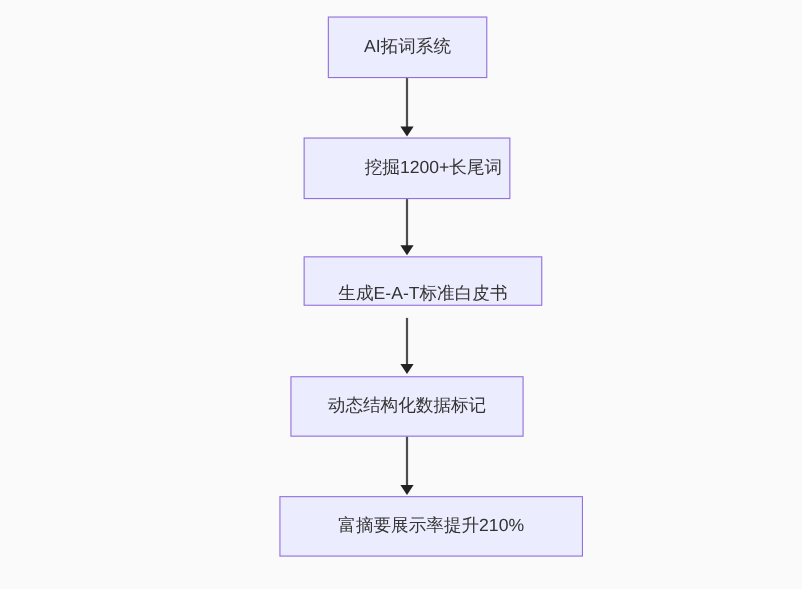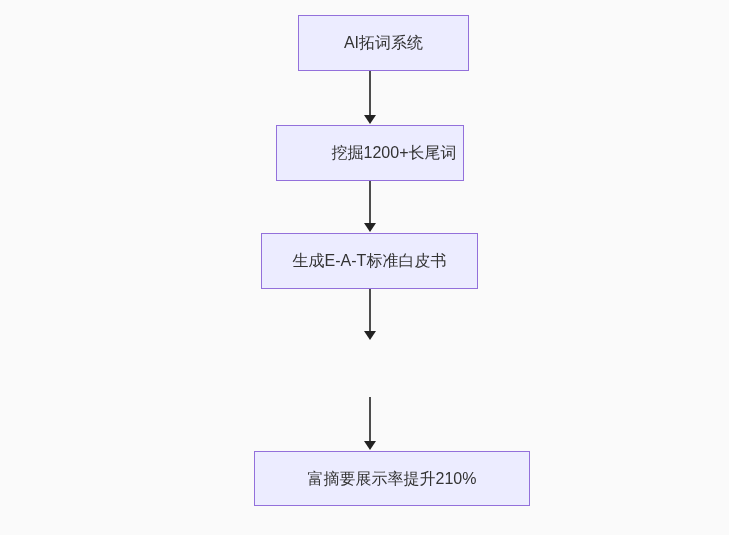--- a/index.html
+++ b/index.html
@@ -21,23 +21,23 @@
     background: #ECECFF;
     border: 1.5px solid #9370DB;
     color: #333333;
     font-size: 16px;
     display: flex;
     align-items: center;
     justify-content: center;
     text-align: center;
     line-height: 1.2;
   }
-  .node-1 { left: 298px; top: 15px;  width: 171px; height: 56px; }
+  .node-1 { left: 298px; top: 15px;  width: 145px; height: 56px; }
   .node-2 { left: 276px; top: 125px; width: 188px; height: 56px; padding-left: 48px; }
-  .node-3 { left: 261px; top: 233px; width: 217px; height: 56px; }
+  .node-3 { left: 276px; top: 233px; width: 217px; height: 45px; align-items: flex-end; }
   .node-4 { left: 264px; top: 342px; width: 212px; height: 55px; }
   .node-5 { left: 254px; top: 451px; width: 276px; height: 55px; }
 
   .edge-line {
     position: absolute;
     left: 369px;
     width: 2px;
     background: #4d4d4d;
   }
   .edge-line-1 { top: 71px;  height: 46px; }
@@ -78,20 +78,23 @@
   <div class="edge-line edge-line-2"></div>
   <div class="edge-head edge-head-2"></div>
 
   <div class="node node-3">
     <span>生成E-A-T标准白皮书</span>
   </div>
 
   <div class="edge-line edge-line-3"></div>
   <div class="edge-head edge-head-3"></div>
 
+  <div class="node node-4">
+    <span>动态结构化数据标记</span>
+  </div>
 
   <div class="edge-line edge-line-4"></div>
   <div class="edge-head edge-head-4"></div>
 
   <div class="node node-5">
     <span>富摘要展示率提升210%</span>
   </div>
 
 </div>
 

